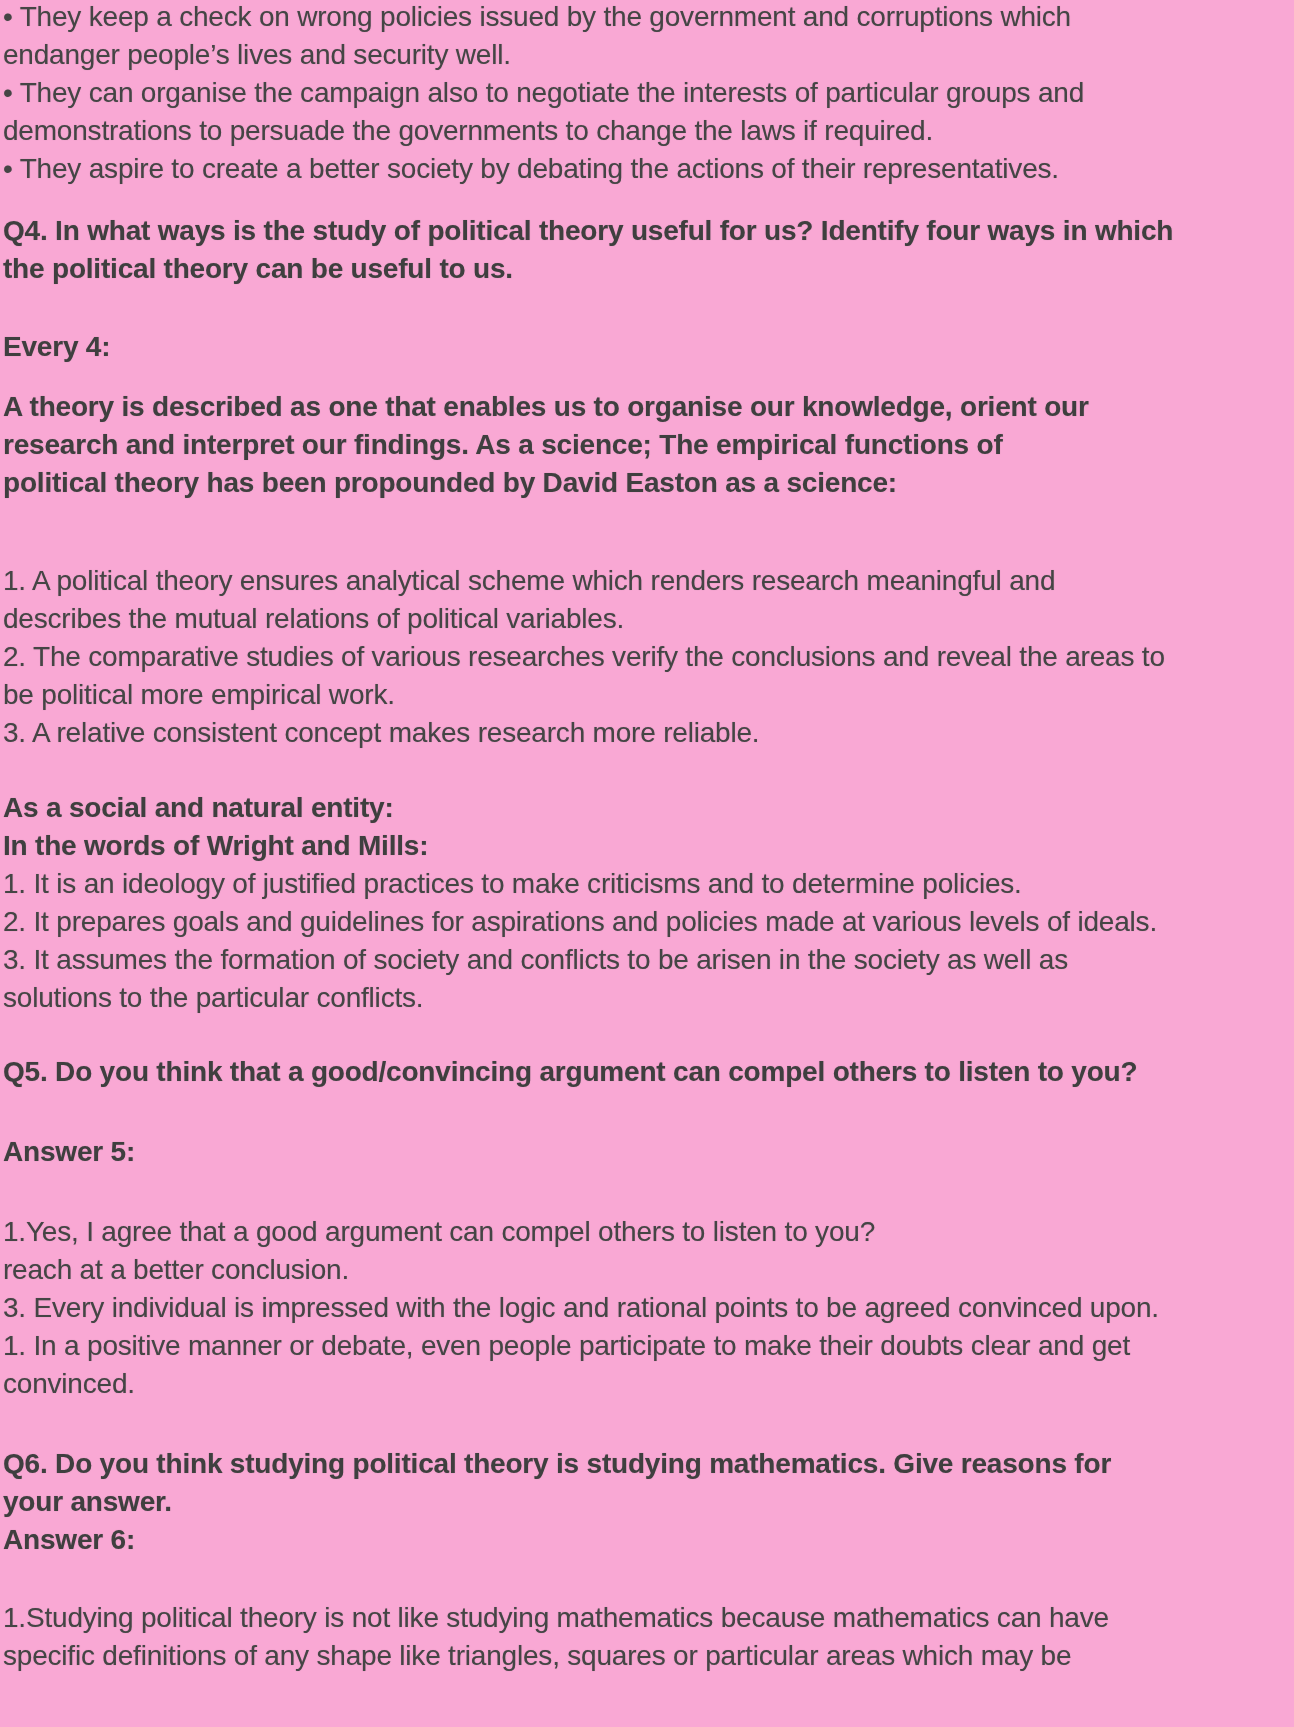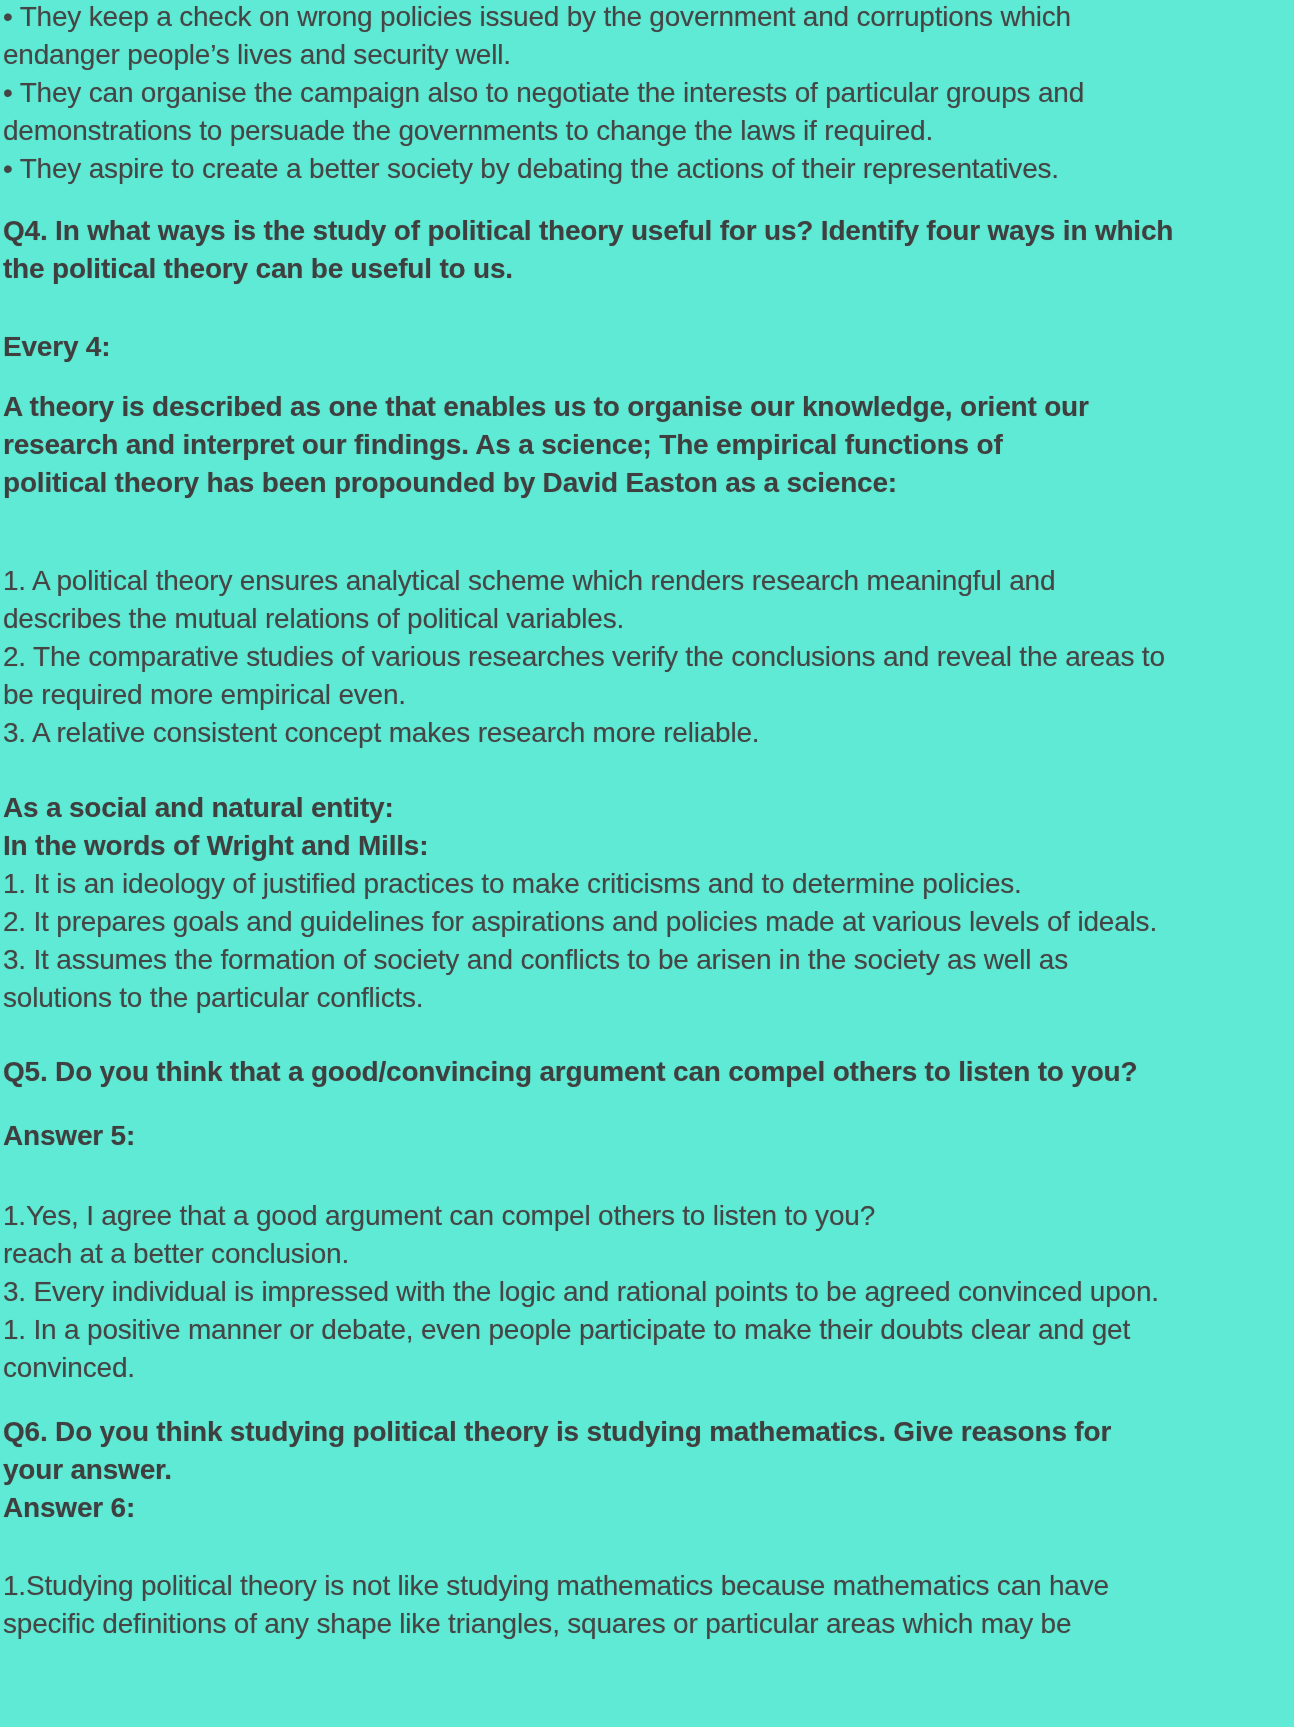--- a/index.html
+++ b/index.html
@@ -6,21 +6,21 @@
   html, body {
     width: 1294px;
     height: 1727px;
     overflow: hidden;
     background: #fefefe;
   }
   .page {
     position: relative;
     width: 1294px;
     height: 1727px;
-    background: #5eead4;
+    background: #f9a8d4;
     padding: 0 0 0 3px;
     overflow: hidden;
     font-family: "Liberation Sans", sans-serif;
     font-size: 28px;
     line-height: 38px;
     color: #454545;
     text-shadow: 0 0 1px rgba(80,80,80,0.35);
     letter-spacing: -0.2px;
   }
   .block { }
@@ -30,21 +30,21 @@
     height: 38px;
   }
   
   .m-top--2  { margin-top: -2px; }
   .m-top-35  { margin-top: 24px; }
   .m-top-40  { margin-top: 40px; }
   .m-top-22  { margin-top: 22px; }
   .m-top-60  { margin-top: 60px; }
   .m-top-37  { margin-top: 37px; }
   .m-top-36  { margin-top: 36px; }
-  .m-top-38  { margin-top: 26px; }
+  .m-top-38  { margin-top: 42px; }
   .m-top-42  { margin-top: 42px; }
   .m-top-15  { }
 </style>
 </head>
 <body>
 
 <div class="page">
   <section class="block m-top--2">
       <div class="ln">• They keep a check on wrong policies issued by the government and corruptions which</div>
       <div class="ln">endanger people’s lives and security well.</div>
@@ -65,21 +65,21 @@
   <section class="block bold m-top-22">
       <div class="ln">A theory is described as one that enables us to organise our knowledge, orient our</div>
       <div class="ln">research and interpret our findings. As a science; The empirical functions of</div>
       <div class="ln">political theory has been propounded by David Easton as a science:</div>
     </section>
 
   <section class="block m-top-60">
       <div class="ln">1. A political theory ensures analytical scheme which renders research meaningful and</div>
       <div class="ln">describes the mutual relations of political variables.</div>
       <div class="ln">2. The comparative studies of various researches verify the conclusions and reveal the areas to</div>
-      <div class="ln">be required more empirical even.</div>
+      <div class="ln">be political more empirical work.</div>
       <div class="ln">3. A relative consistent concept makes research more reliable.</div>
     </section>
 
   <section class="block bold m-top-37">
       <div class="ln">As a social and natural entity:</div>
       <div class="ln">In the words of Wright and Mills:</div>
     </section>
 
   <section class="block">
       <div class="ln">1. It is an ideology of justified practices to make criticisms and to determine policies.</div>

